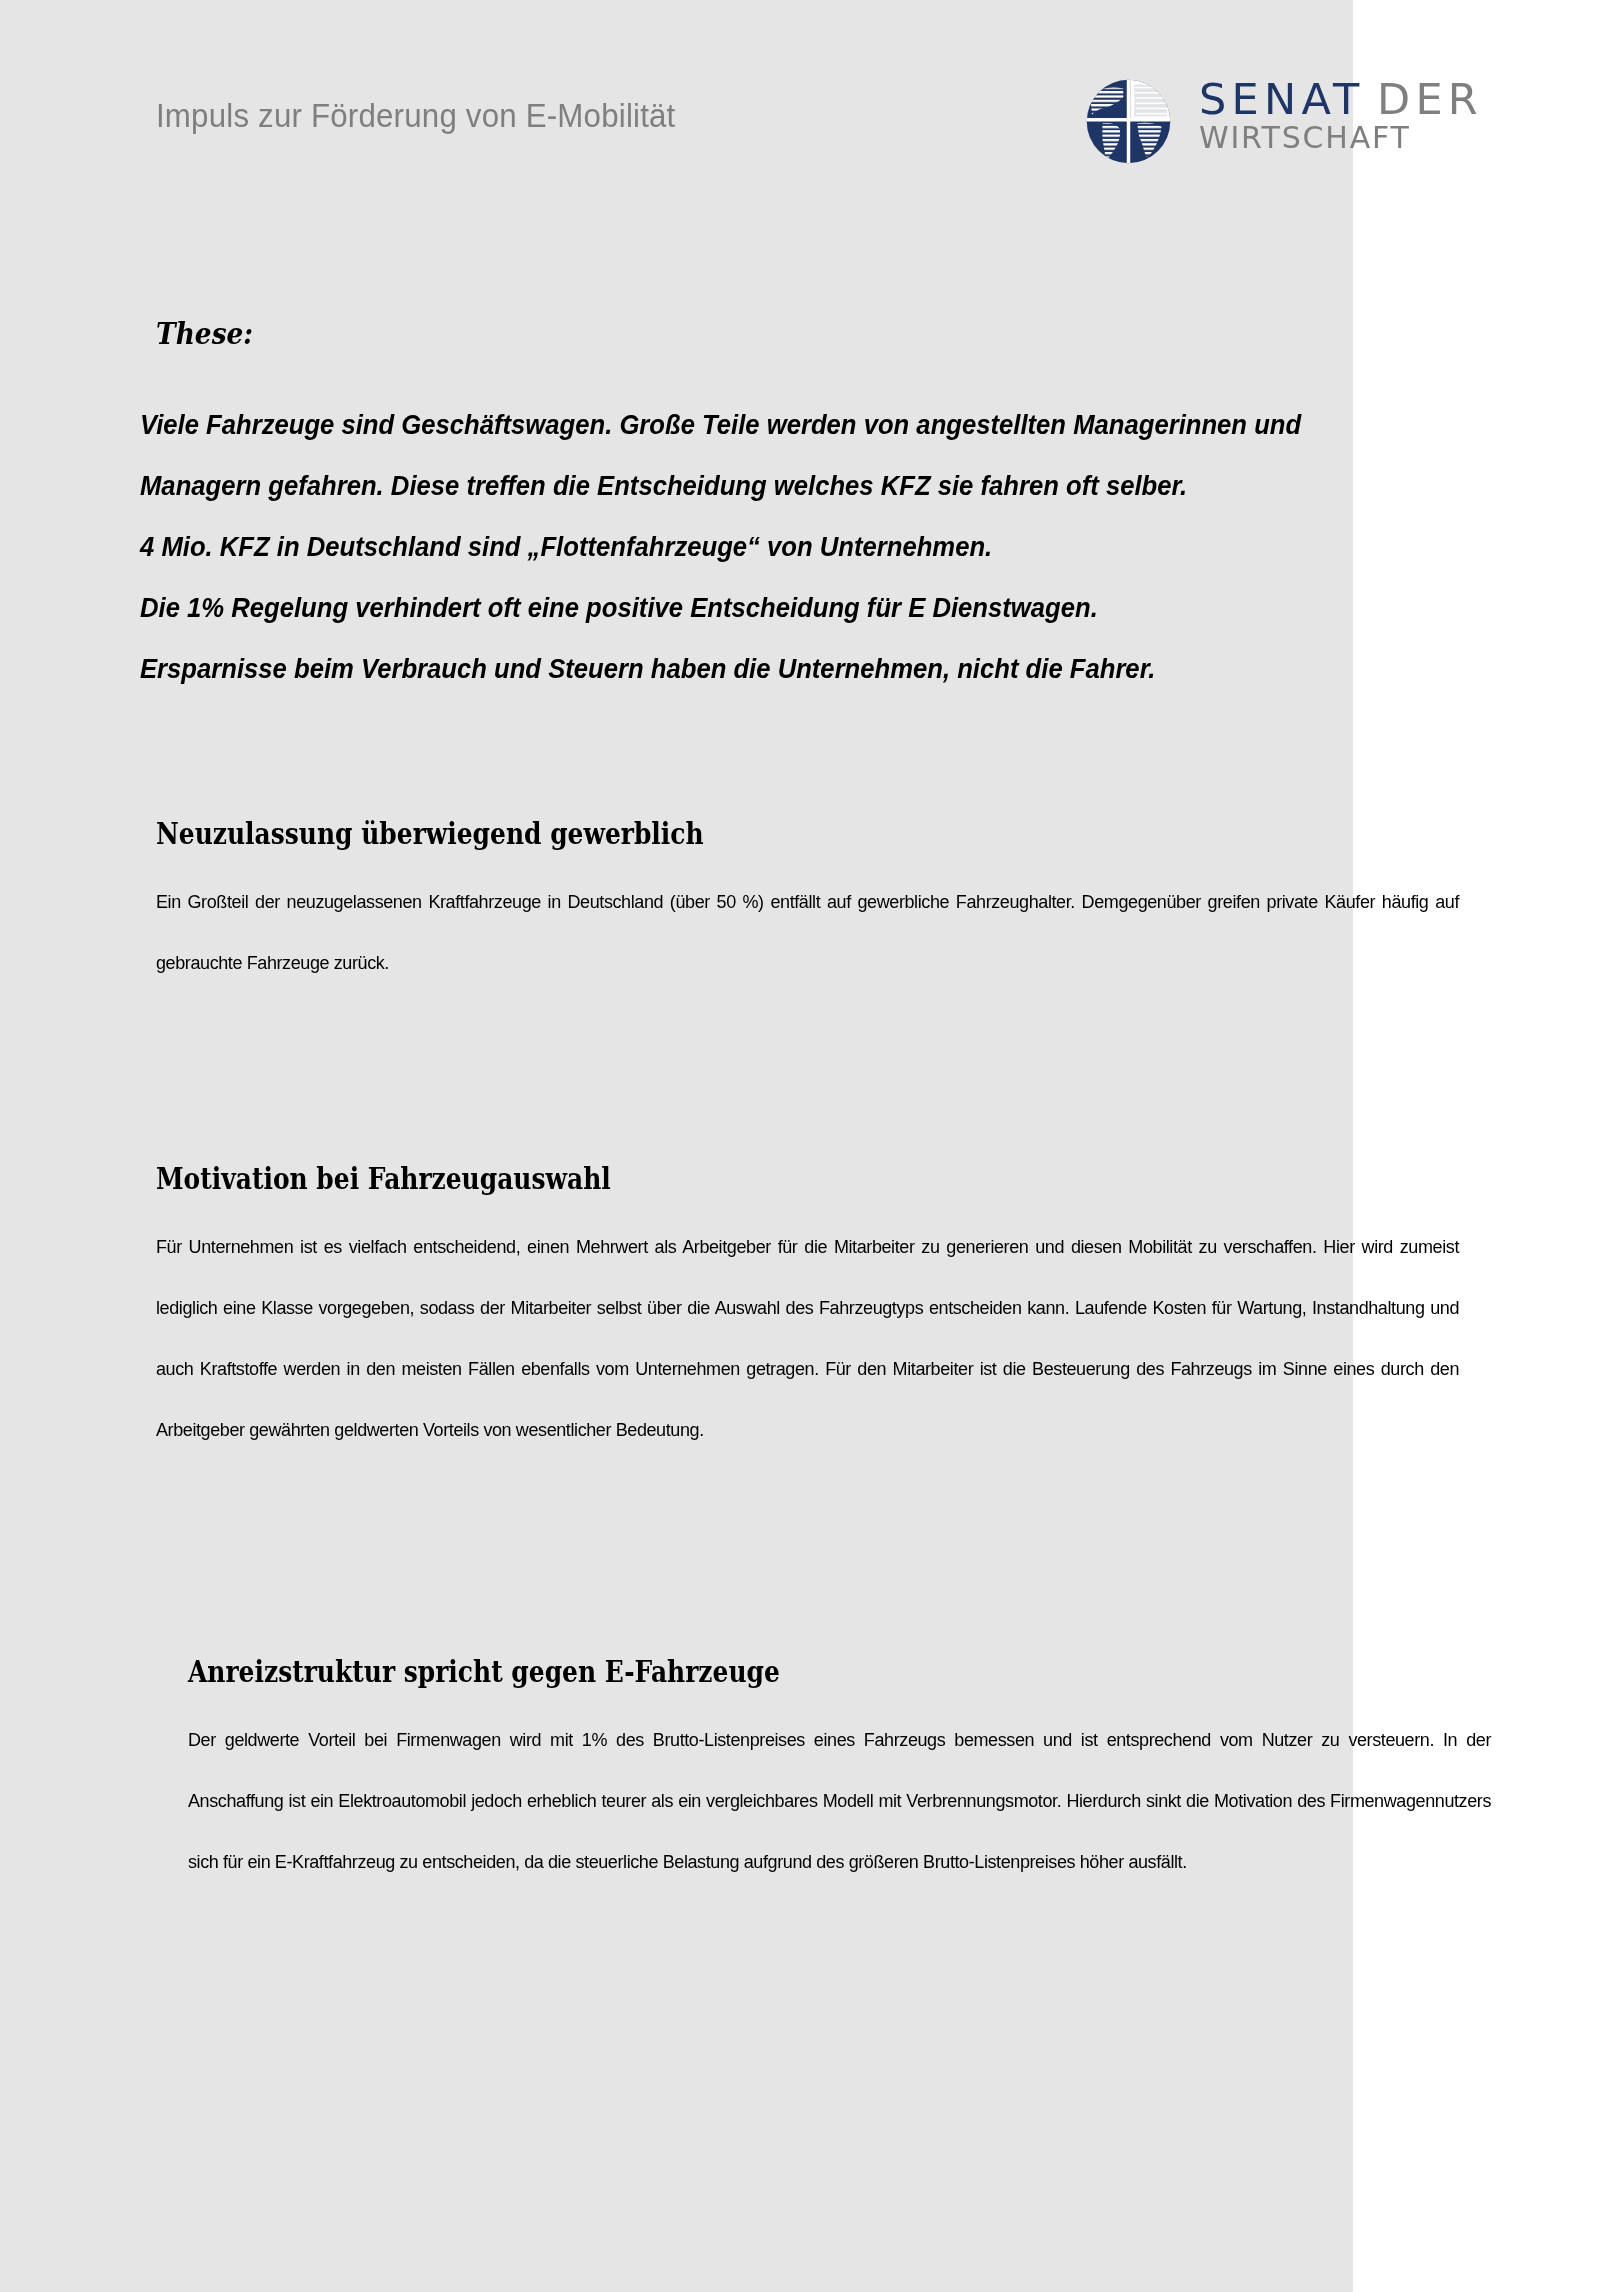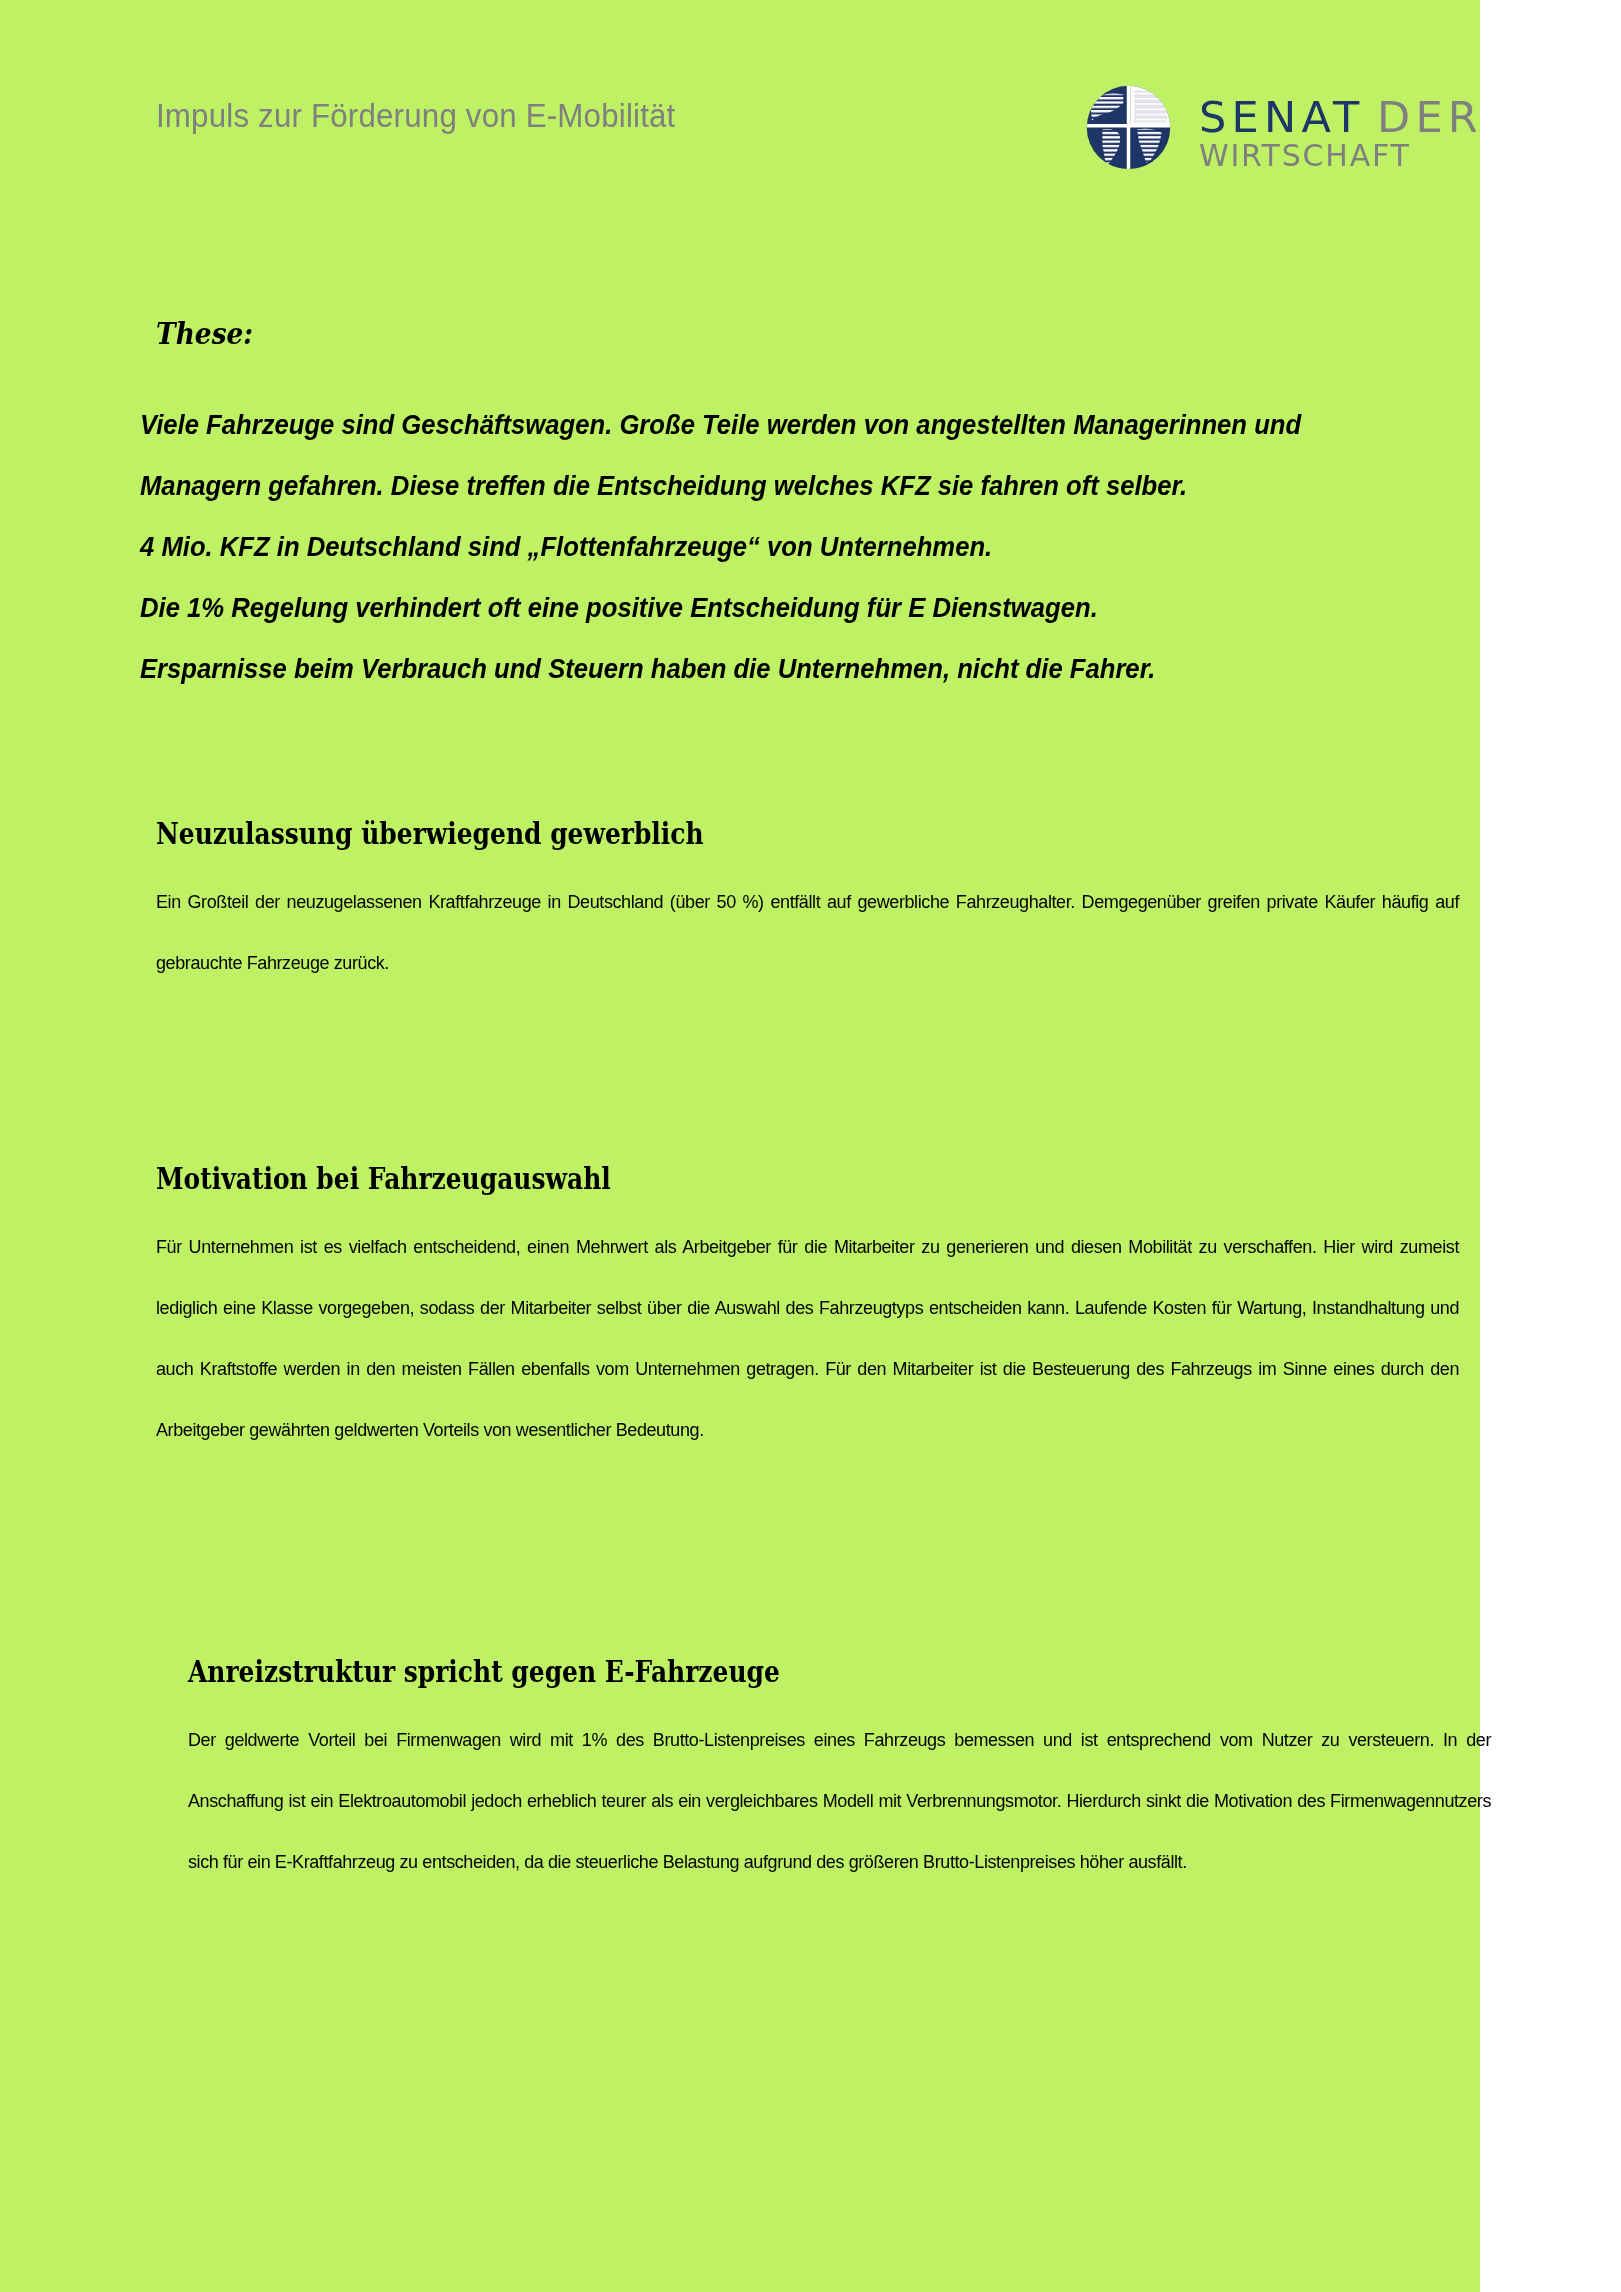--- a/index.html
+++ b/index.html
@@ -1,28 +1,28 @@
 <!DOCTYPE html>
 <html style="font-size:14.3px"><head>
   <meta charset="utf-8">
   <style>
     * { box-sizing: border-box; margin: 0; padding: 0; }
     html, body { width: 1622px; height: 2293px; background: #ffffff; }
     body { position: relative; overflow: hidden; font-family: "Liberation Sans", sans-serif; color: #000; }
 
-    .page { position: absolute; left: 0; top: 0; width: 1480px; height: 2293px; background: #bef264; }
+    .page { position: absolute; left: 0; top: 0; width: 1353px; height: 2293px; background: #e5e5e5; }
 
     
     .header-title {
       position: absolute; left: 156px; top: 96px;
       font-family: "Liberation Sans", sans-serif;
       font-size: 34px; color: #7f7f7f; letter-spacing: 0.2px;
       transform: scaleX(0.92); transform-origin: left top;
     }
-    .logo { position: absolute; left: 1085px; top: 78px; height: 93px; display: flex; align-items: flex-end; }
+    .logo { position: absolute; left: 1085px; top: 78px; height: 93px; display: flex; align-items: flex-start; }
     .logo-globe { width: 87px; height: 87px; }
     .logo-text { margin-left: 27px; display: flex; flex-direction: column; line-height: 1; }
     .logo-line1 { font-family: "DejaVu Sans", sans-serif; font-size: 43px; letter-spacing: 5.3px; white-space: nowrap; }
     .logo-senat { color: #1f3566; }
     .logo-der { color: #7f7f7f; margin-left: 12.5px; }
     .logo-line2 { font-family: "DejaVu Sans", sans-serif; font-size: 30px; letter-spacing: 1.8px; color: #7f7f7f; margin-top: 1.8px; white-space: nowrap; }
 
     
     .thesis-label {
       position: absolute; left: 156px; top: 316px;

